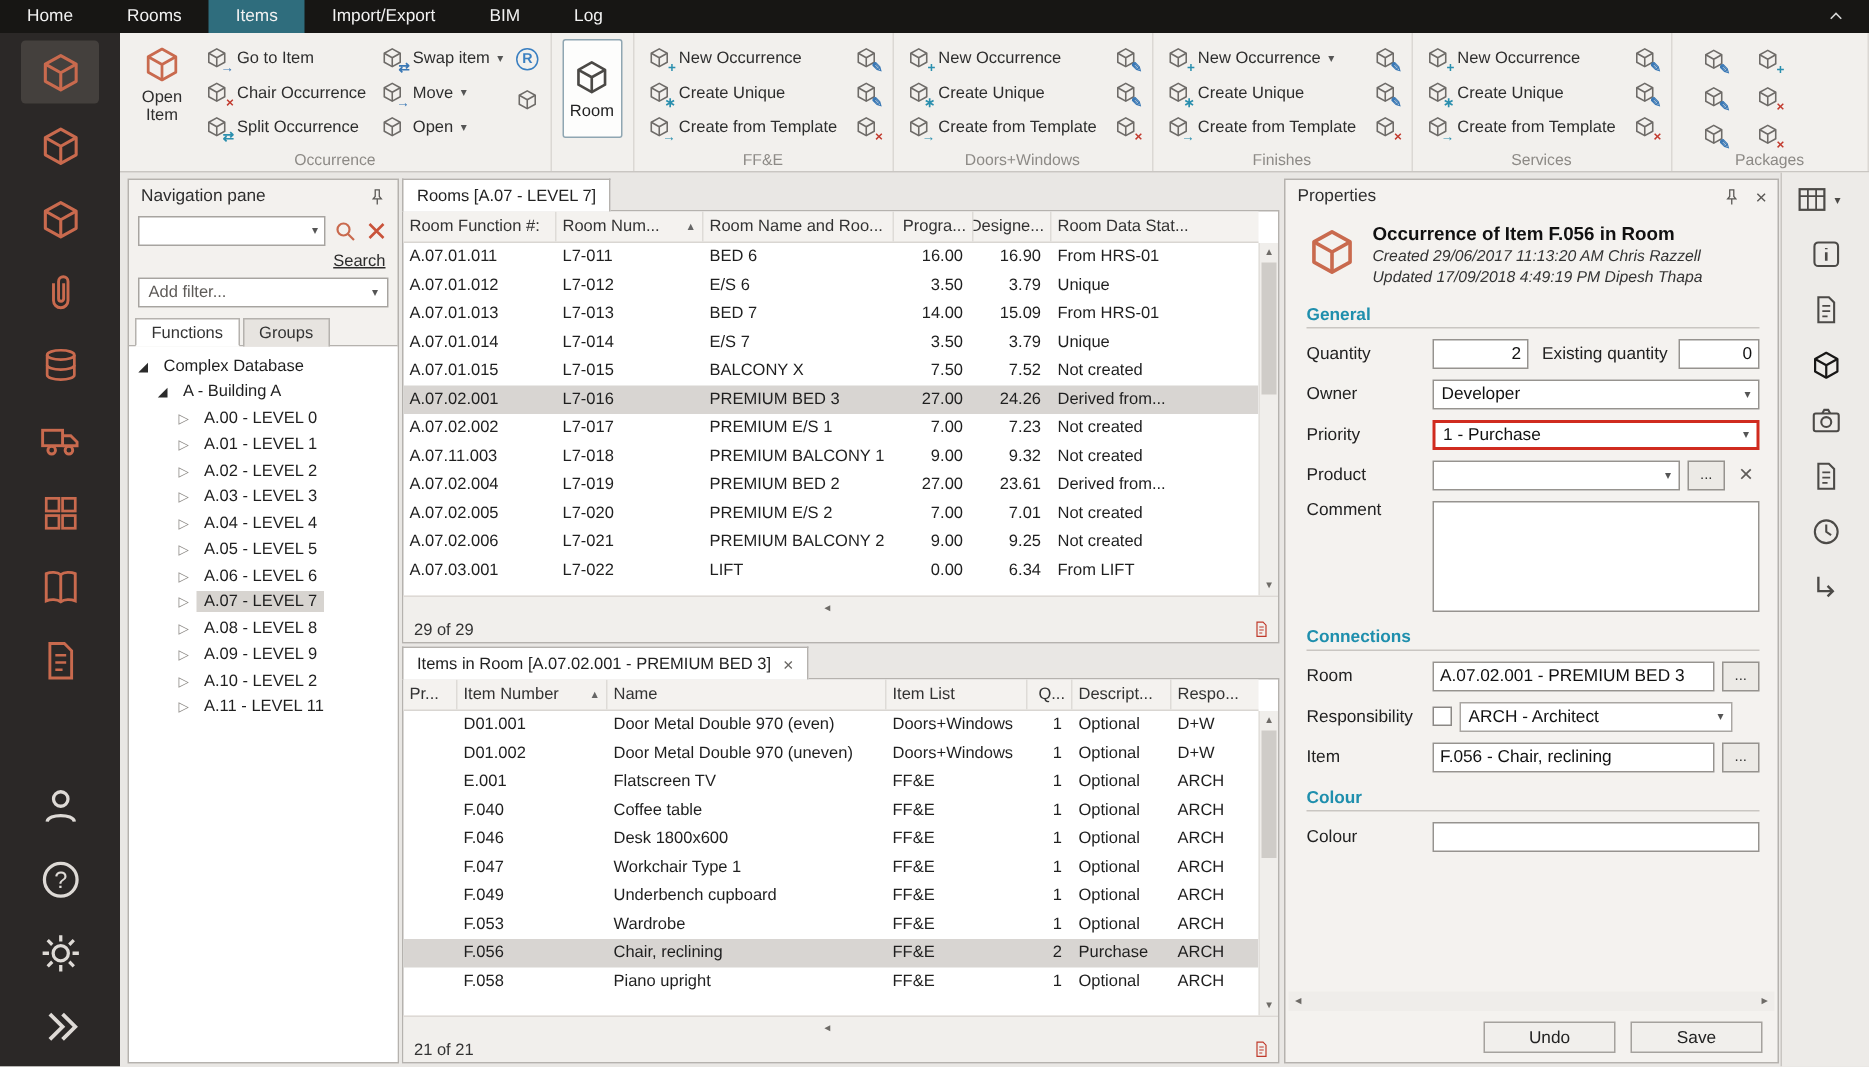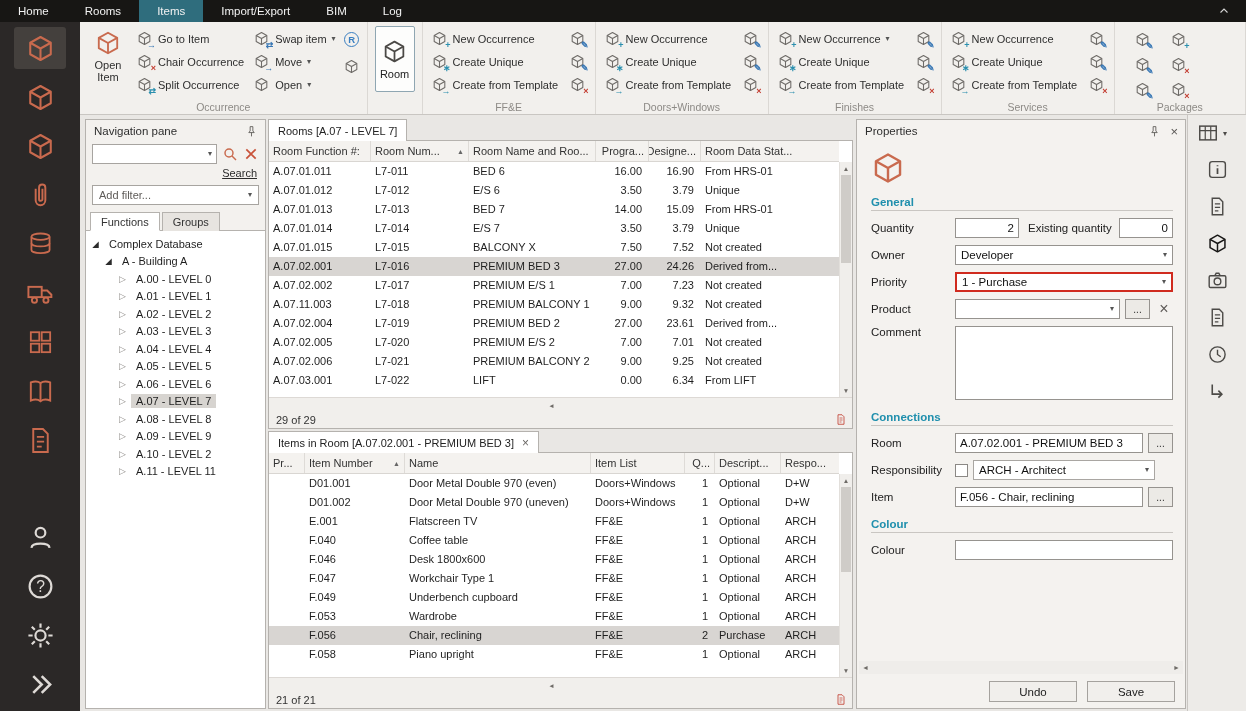--- a/index.html
+++ b/index.html
@@ -1134,20 +1134,25 @@
       </svg>
     <span class="pt-x">×</span>
   </div>
   <div class="props-body">
     <div class="props-head">
       <span class="cube">
           <svg>
             <use href="#i-cube"></use>
           </svg>
         </span>
+      <div>
+        <div class="props-title">Occurrence of Item F.056 in Room</div>
+        <div class="props-meta">Created 29/06/2017 11:13:20 AM Chris Razzell</div>
+        <div class="props-meta">Updated 17/09/2018 4:49:19 PM Dipesh Thapa</div>
+      </div>
     </div>
 
     <div class="section-h">General</div>
     <div class="frow">
       <label>Quantity</label>
       <input class="num-in w64" value="2" style="">
       <span class="midlabel">Existing quantity</span>
       <input class="num-in w54" value="0" style="">
     </div>
     <div class="frow">

